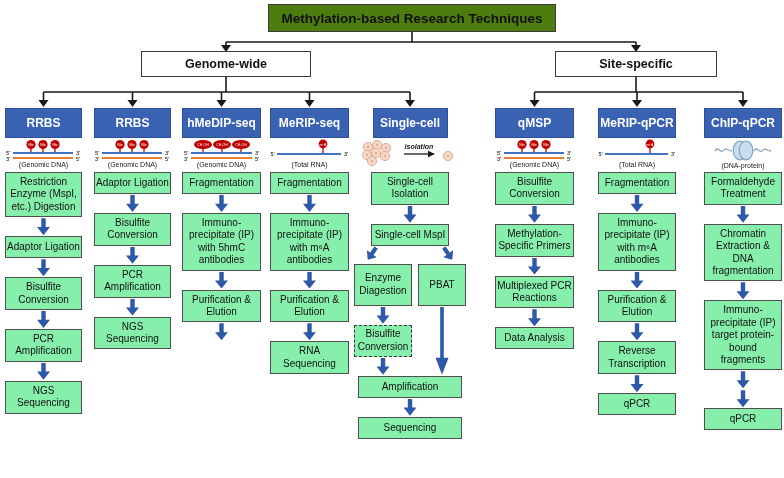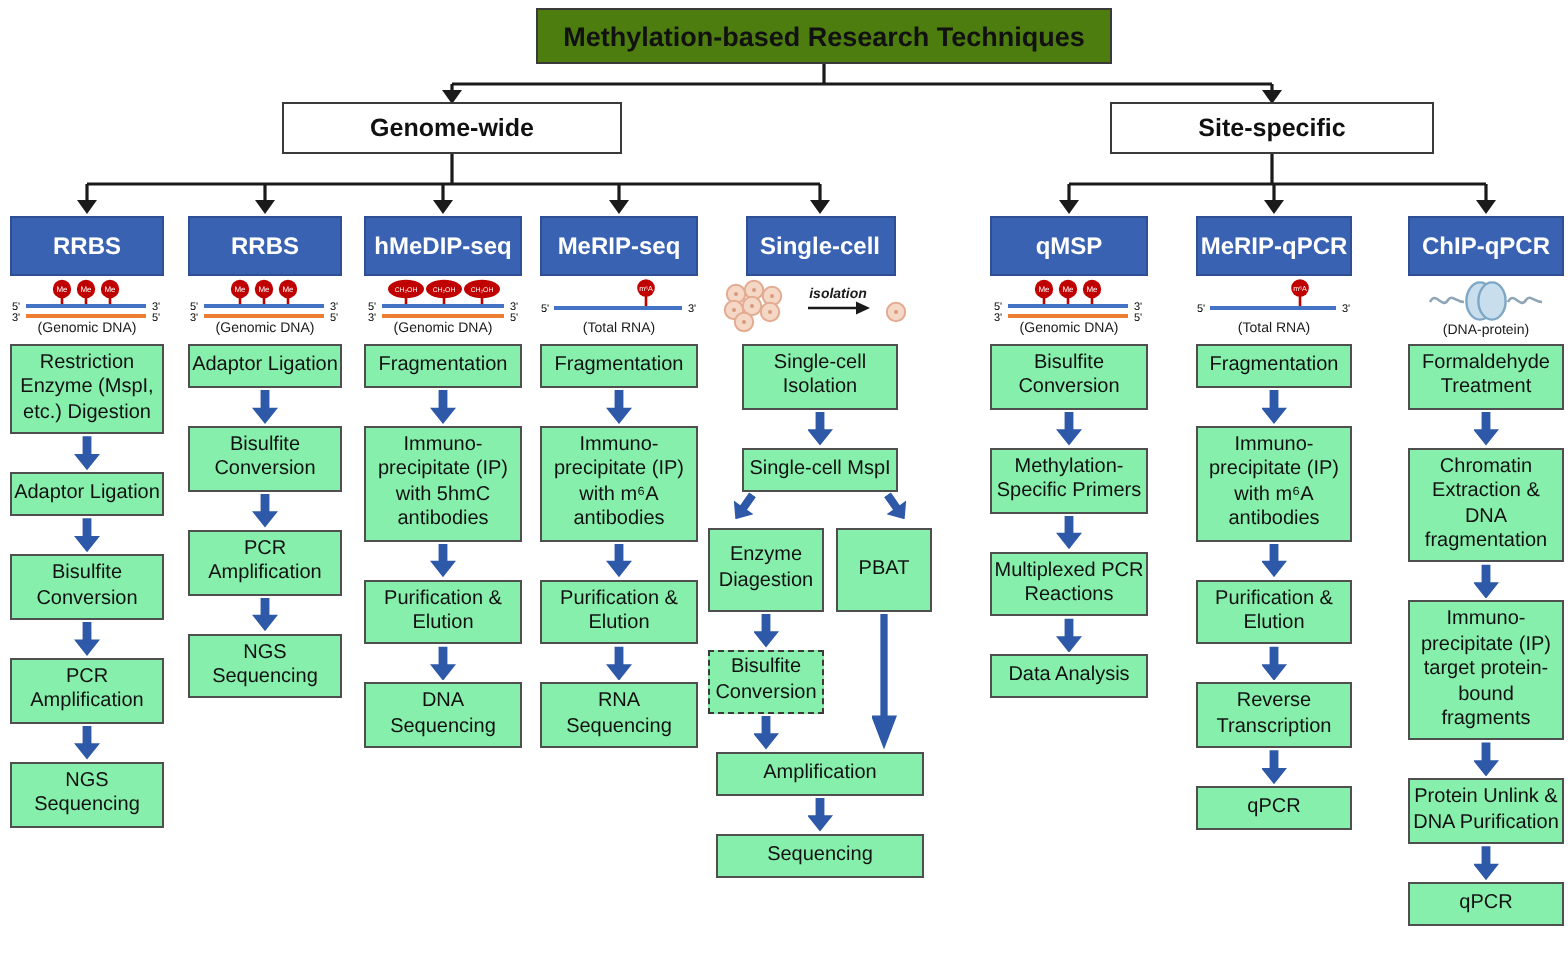--- a/index.html
+++ b/index.html
@@ -155,21 +155,20 @@
         <text x="75" y="21.5" font-size="5.5" text-anchor="middle">5'</text>
       </svg>
       <div class="caption">(Genomic DNA)</div>
     </div>
     <div class="step">Fragmentation</div>
     <div class="arrow"></div>
     <div class="step">Immuno-precipitate (IP) with 5hmC antibodies</div>
     <div class="arrow"></div>
     <div class="step">Purification &amp; Elution</div>
     <div class="arrow"></div>
-    <div class="step">DNA Sequencing</div>
   </div>
 
   <div class="col" id="col-merip">
     <div class="col-header">MeRIP-seq</div>
     <div class="icon-area">
       <svg width="79" height="22" viewBox="0 0 79 22">
         <line x1="53" y1="8.5" x2="53" y2="14" stroke="#C00000" stroke-width="1.3"></line>
         <circle cx="53" cy="5" r="4.4" fill="#C00000"></circle>
         <text x="53" y="6.5" font-size="3.6" fill="#fff" text-anchor="middle">m⁶A</text>
         <line x1="7" y1="15" x2="71" y2="15" stroke="#4472C4" stroke-width="2"></line>
@@ -307,18 +306,17 @@
         <ellipse cx="33" cy="11.5" rx="6.8" ry="9.3" fill="#C9DEEC" stroke="#7DA7C4" stroke-width="1.2"></ellipse>
       </svg>
       <div class="caption">(DNA-protein)</div>
     </div>
     <div class="step">Formaldehyde Treatment</div>
     <div class="arrow"></div>
     <div class="step">Chromatin Extraction &amp; DNA fragmentation</div>
     <div class="arrow"></div>
     <div class="step">Immuno-precipitate (IP) target protein-bound fragments</div>
     <div class="arrow"></div>
-    <div class="step">Protein Unlink &amp; DNA Purification</div>
     <div class="arrow"></div>
     <div class="step">qPCR</div>
   </div>
 
 </div>
 
 </body></html>

